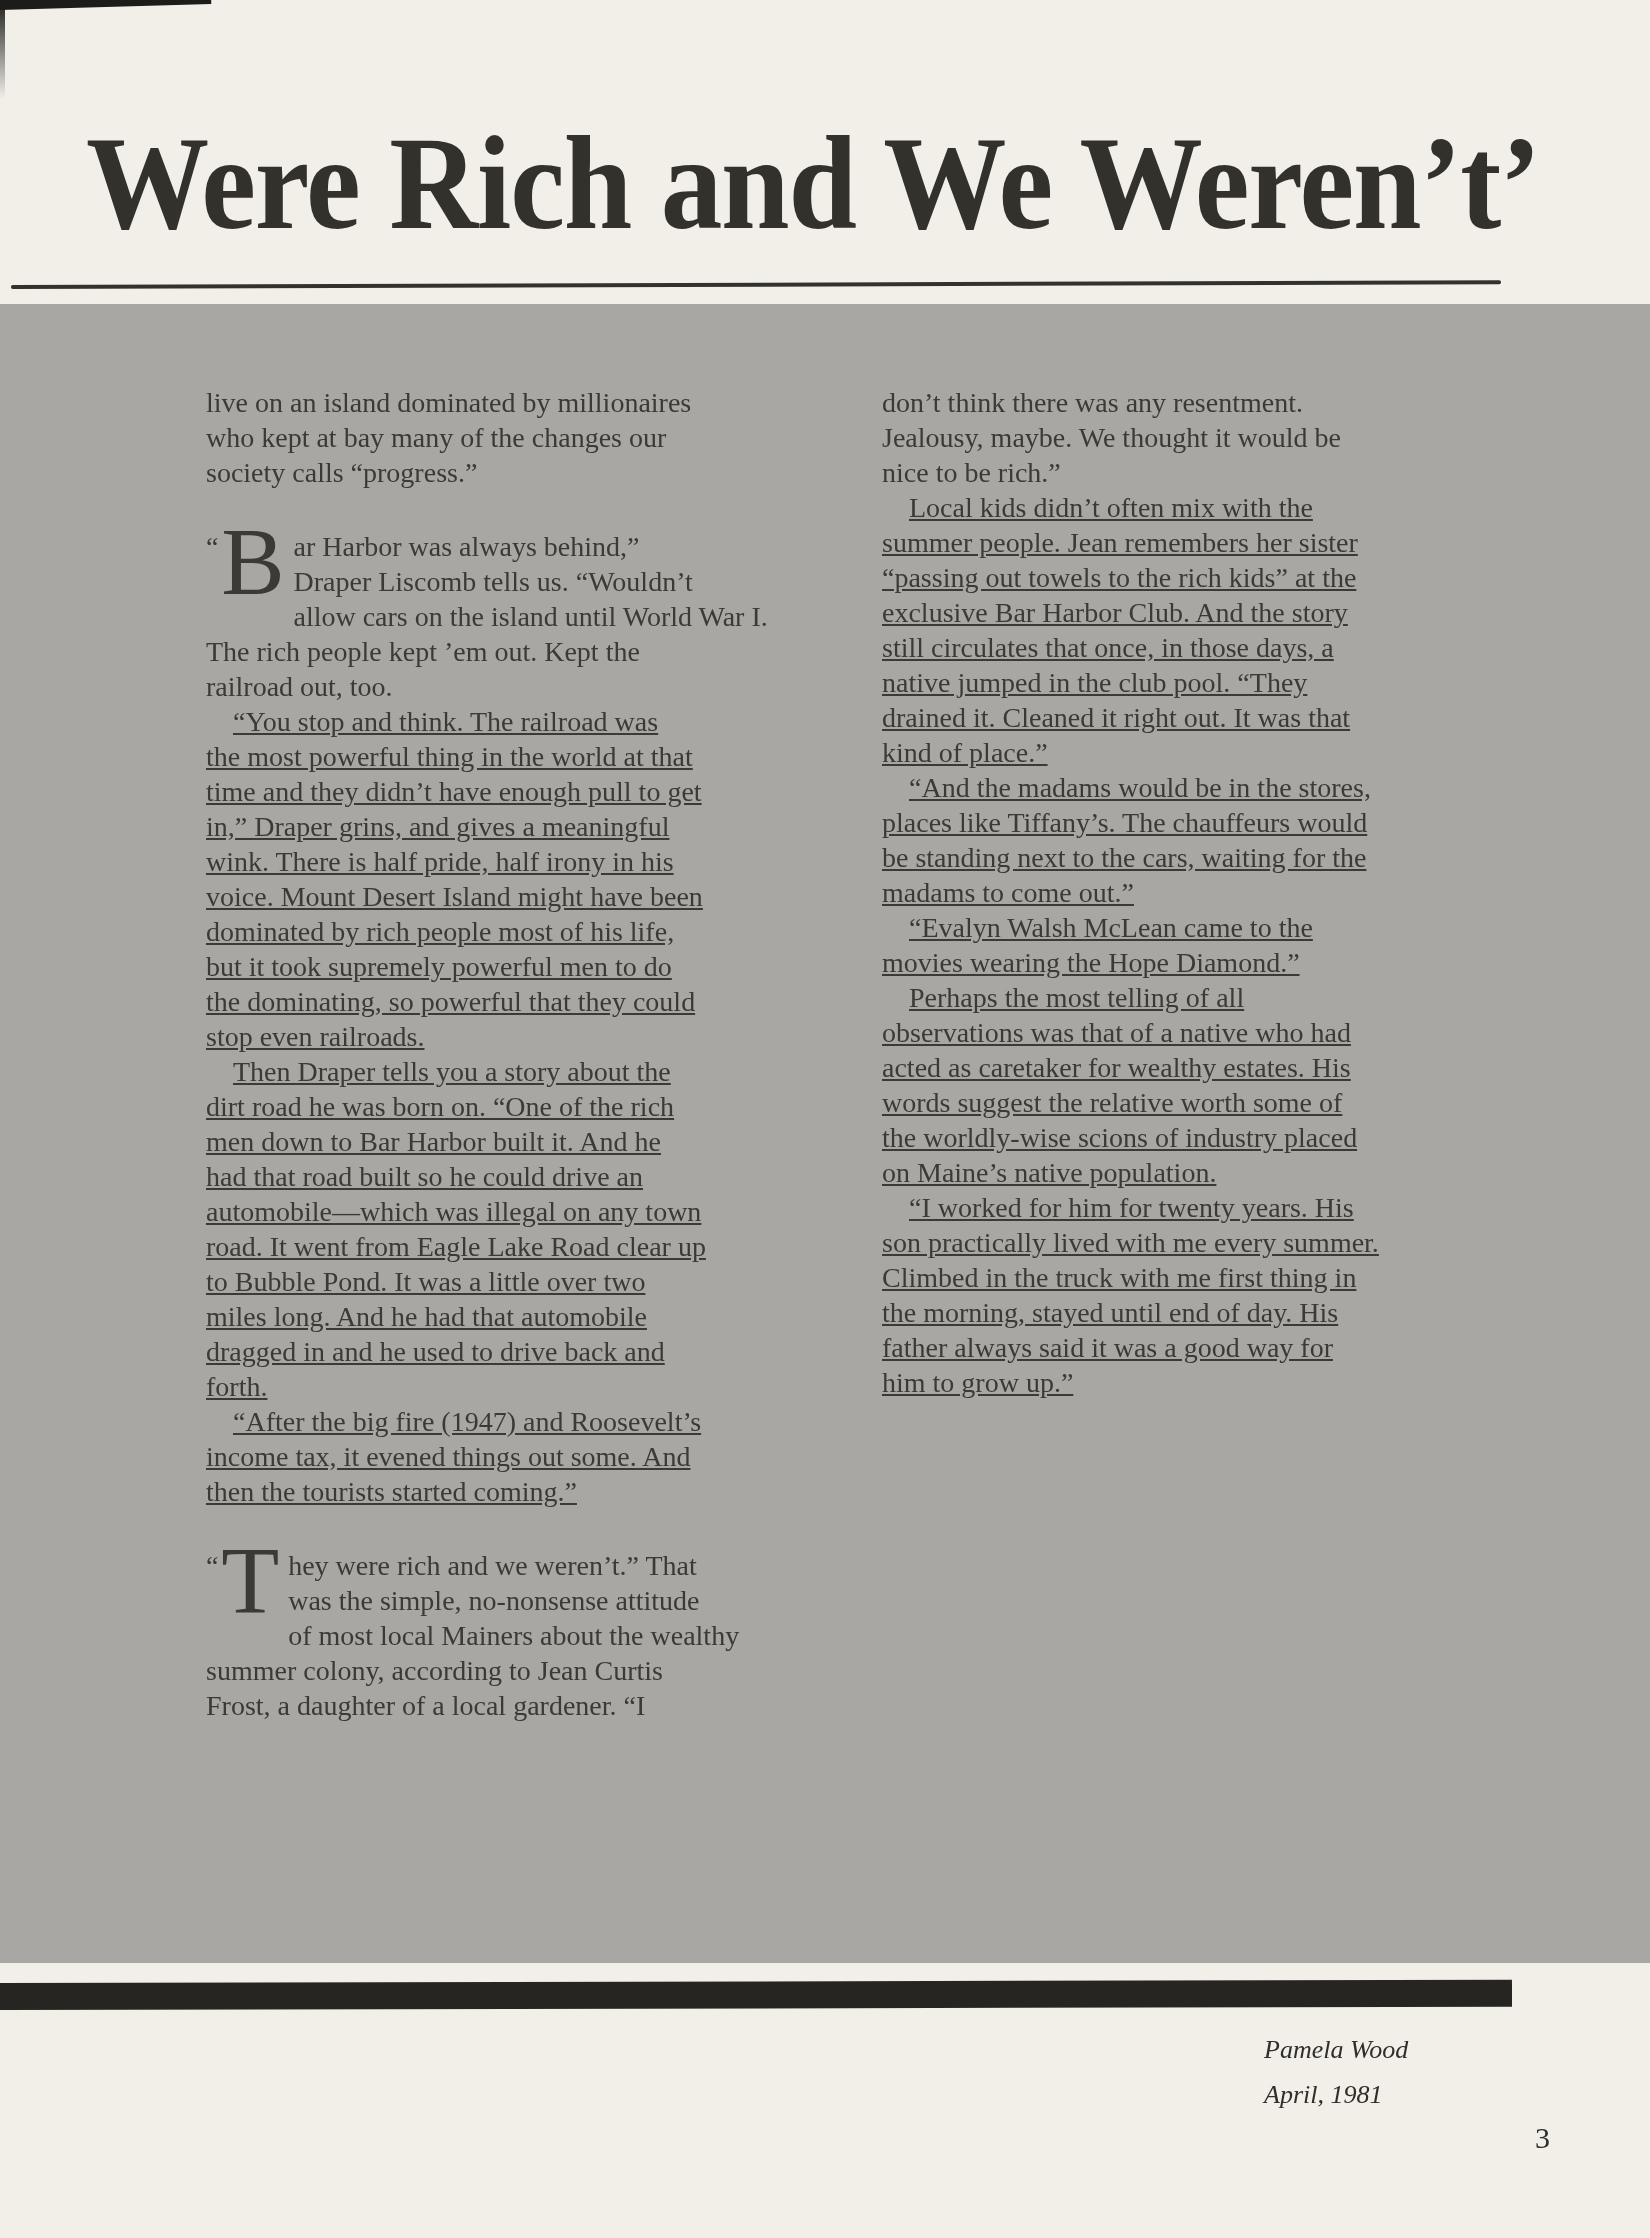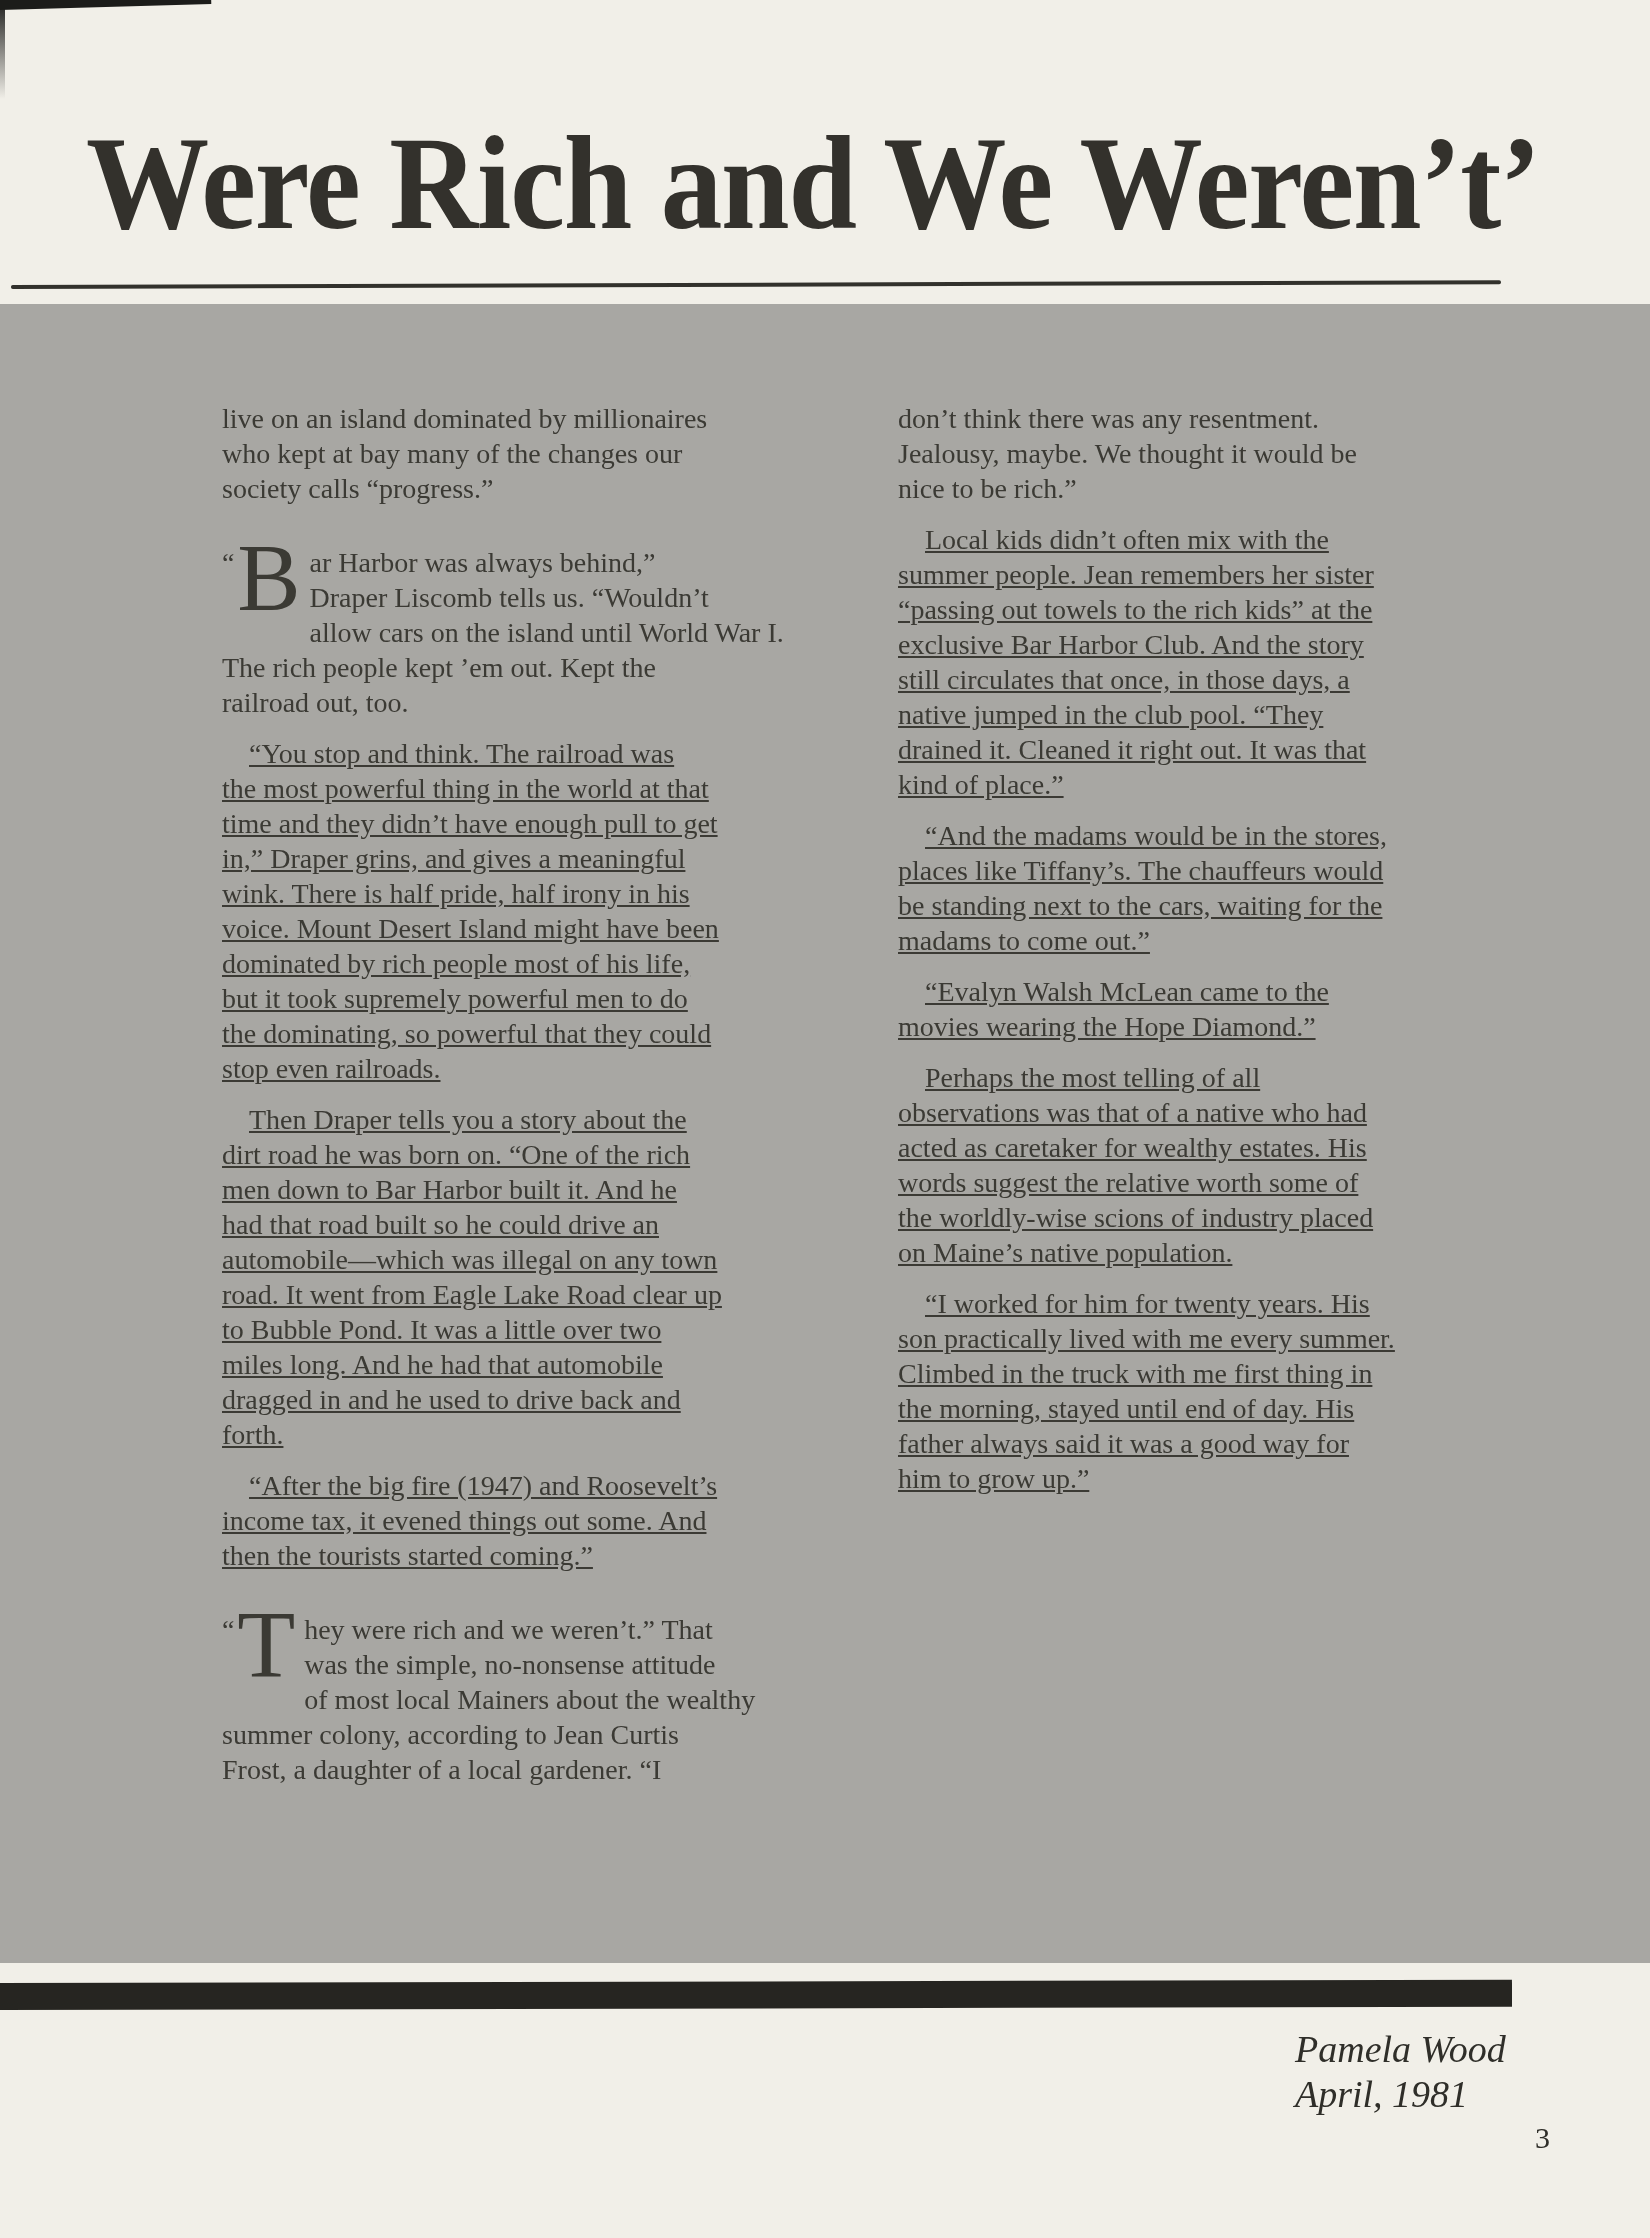--- a/index.html
+++ b/index.html
@@ -39,37 +39,37 @@
   }
   .panel{
     position:absolute;left:0;top:304px;width:1651px;height:1659px;
     background:var(--panel);
     padding:81px 0 0 206px;
   }
   .cols{display:flex;}
   .col{white-space:nowrap;font-size:28px;line-height:35px;}
   .col-left{width:636px;}
   .col-right{width:676px;margin-left:40px;}
-  .para{margin:16px;text-indent:0;}
+  .para{margin:0;text-indent:0;}
   .para.indent{text-indent:27px;text-decoration:underline;}
   .para.gap-before{margin-top:39px;}
   .dc{
     float:left;height:71px;margin-right:9.9px;
     display:flex;align-items:flex-start;
   }
   .dc-q{font-size:28px;line-height:35px;padding-right:2.7px;}
   .dc-l{font-size:95px;line-height:67px;letter-spacing:-0.9px;}
   .bottom-bar{
     position:absolute;left:0;top:1983px;width:1512px;height:27px;
     background:var(--bar);transform:rotate(-0.12deg);transform-origin:left center;
   }
   .attribution{
     position:absolute;left:1264px;top:2027px;
-    font-style:italic;font-size:38px;line-height:45px;
-    color:#2f2e29;white-space:nowrap;margin-left:31px;
+    font-style:italic;font-size:26px;line-height:45px;
+    color:#2f2e29;white-space:nowrap;
   }
   .page-number{
     position:absolute;left:1535px;top:2121px;
     font-size:30px;color:#2f2e29;
   }
 </style>
 </head>
 <body>
 
 <div class="scan-top"></div>

